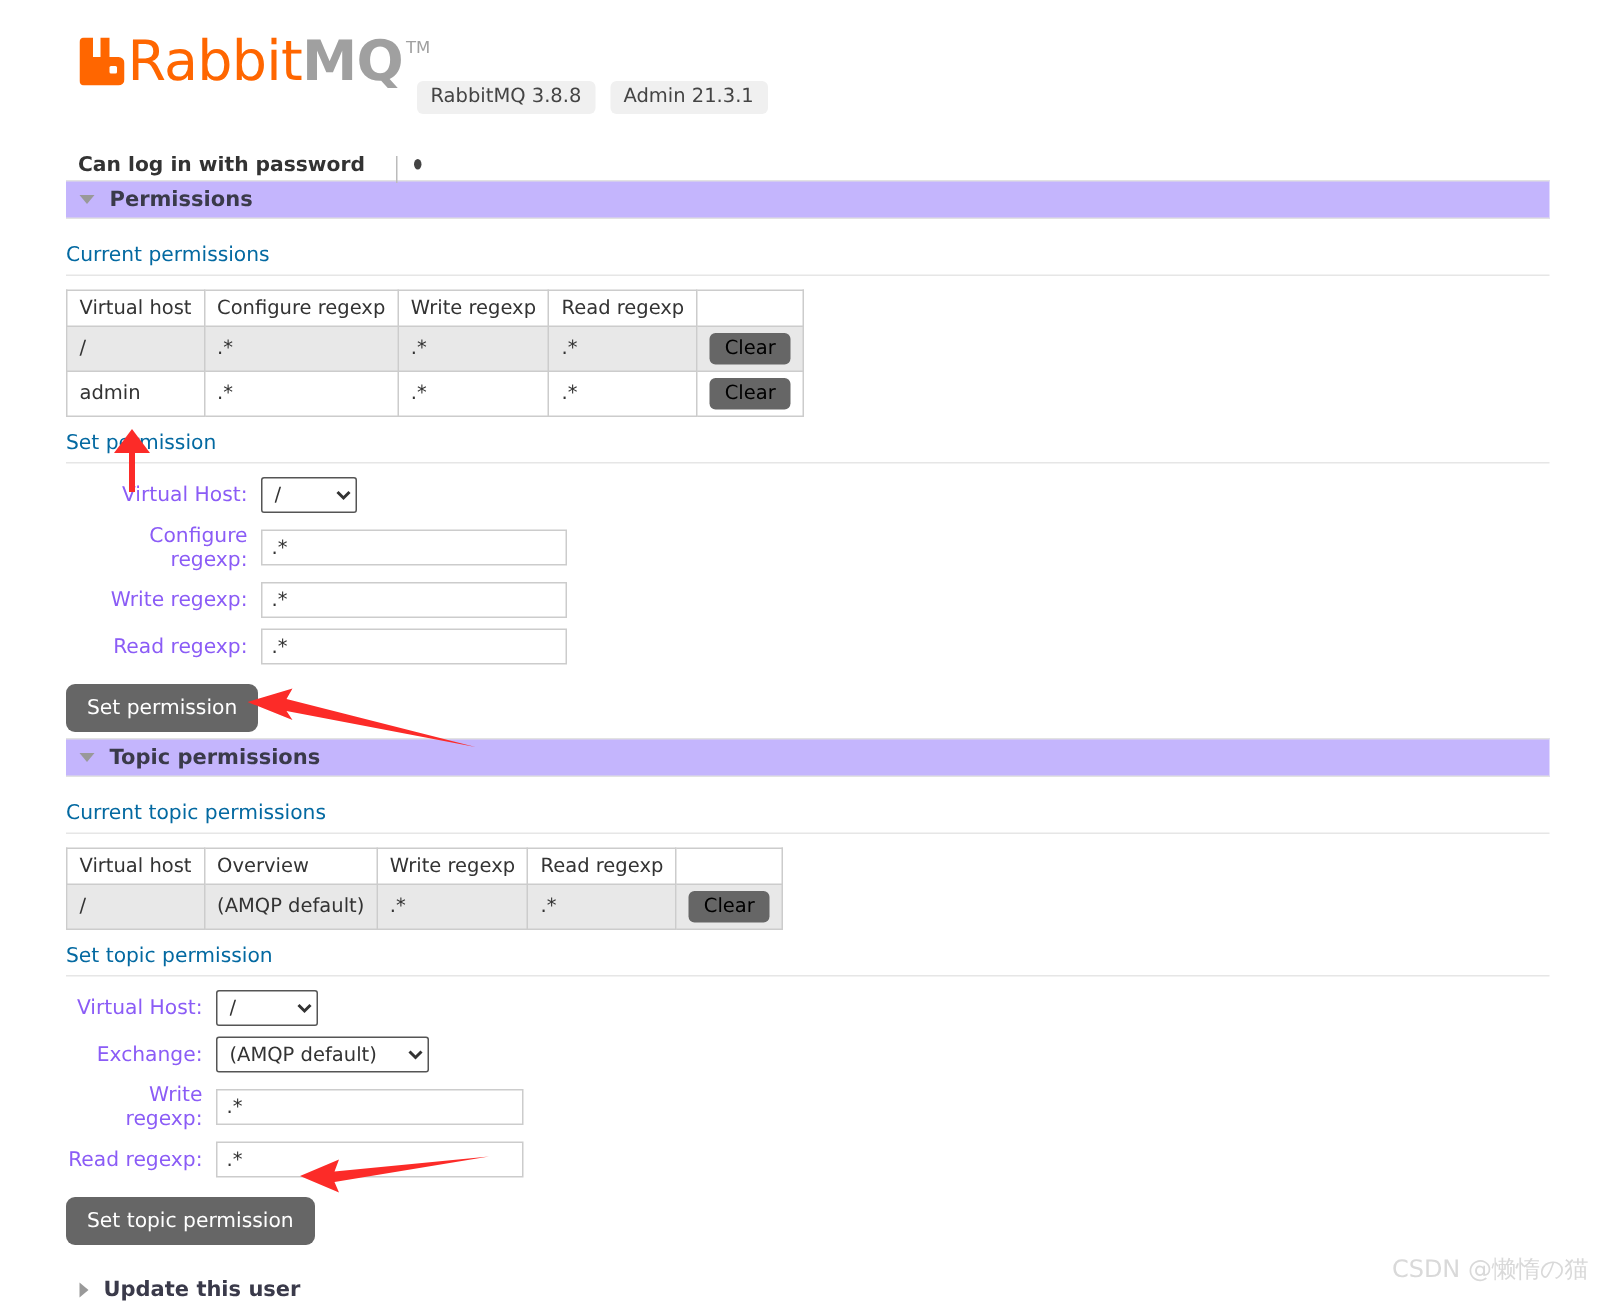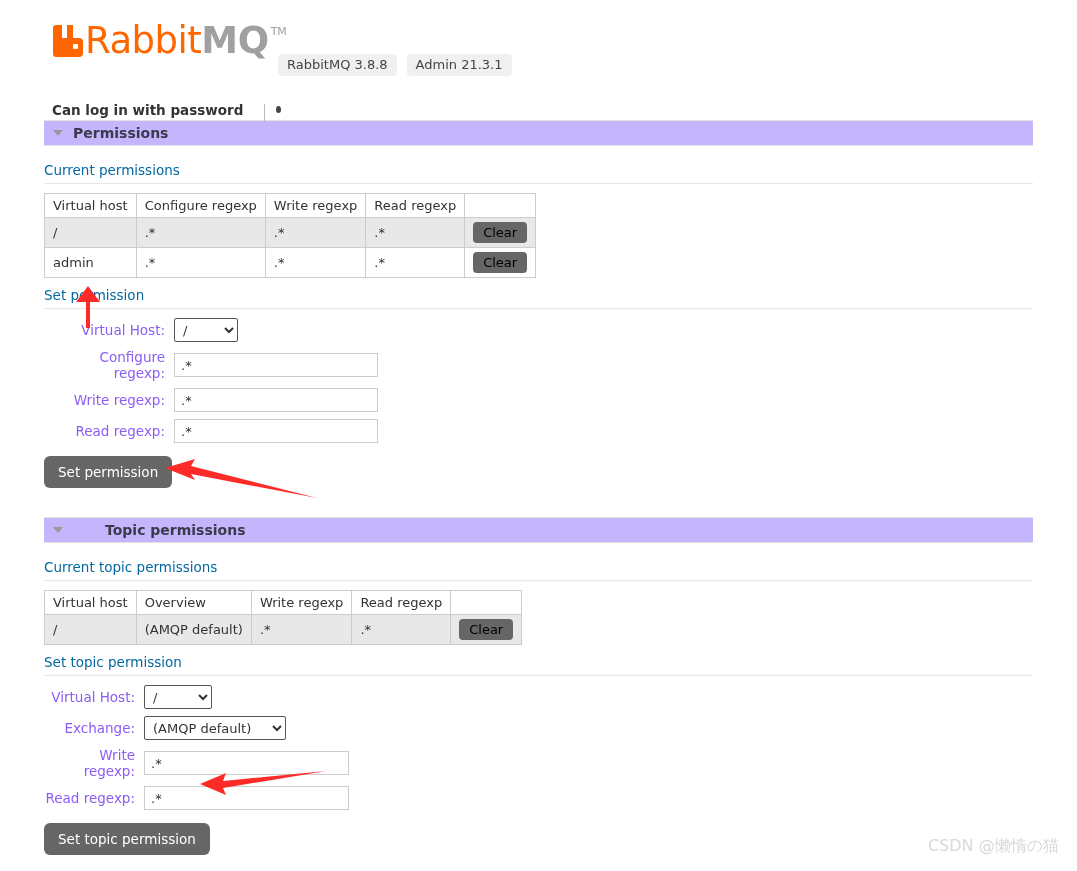--- a/index.html
+++ b/index.html
@@ -208,21 +208,21 @@
         <span class="form-label">Write regexp:</span>
         <input class="f" style="width: 204px;" value=".*">
       </div>
       <div class="form-row">
         <span class="form-label">Read regexp:</span>
         <input class="f" style="width: 204px;" value=".*">
       </div>
       <button class="action-btn">Set permission</button>
     </div>
 
-    <div class="section-bar" style="margin-top:29px;gap:32px;">
+    <div class="section-bar" style="margin-top:4px;">
       <span class="tri-down"></span>
       <span>Topic permissions</span>
     </div>
 
     <div class="sub-title">Current topic permissions</div>
 
     <table class="grid">
       <thead>
         <tr>
           <th>Virtual host</th>

